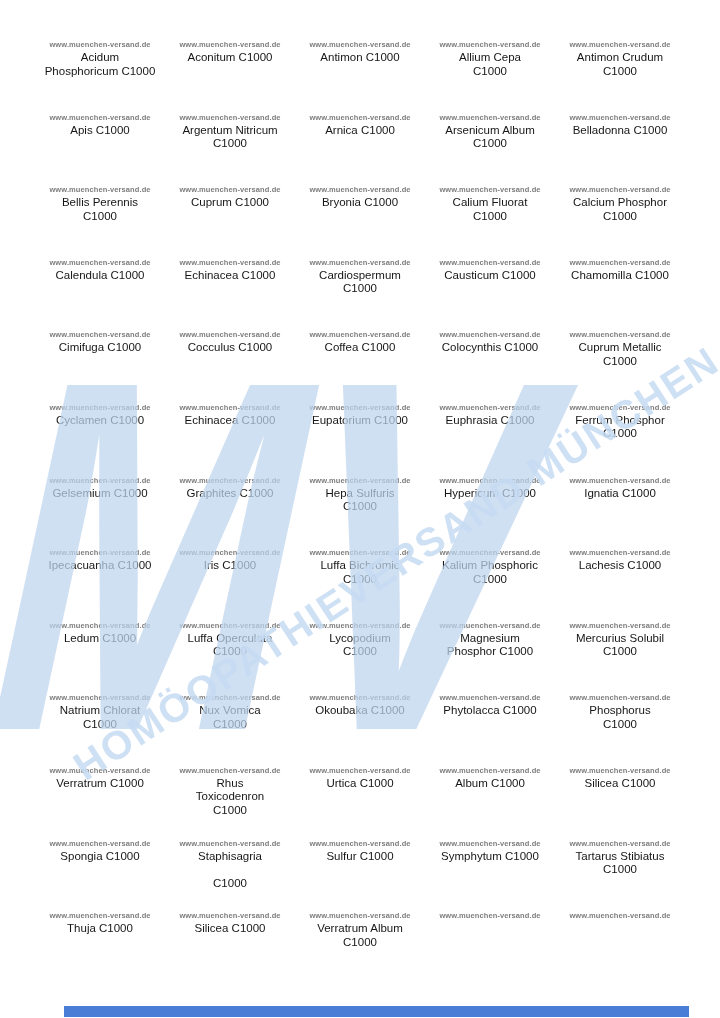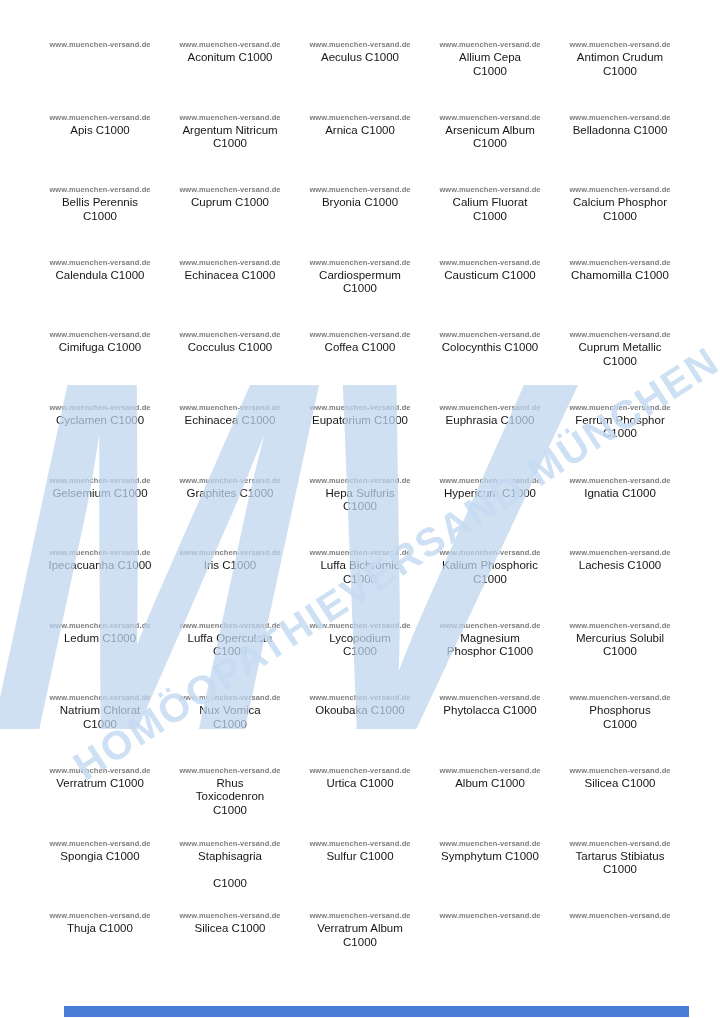--- a/index.html
+++ b/index.html
@@ -74,28 +74,30 @@
   }
 </style>
 </head>
 <body>
 
 <div id="sheet">
 
   <div class="grid">
       <div class="cell">
         <div class="url">www.muenchen-versand.de</div>
+        <div class="name">Acidum
+Phosphoricum C1000</div>
       </div>
       <div class="cell">
         <div class="url">www.muenchen-versand.de</div>
         <div class="name">Aconitum C1000</div>
       </div>
       <div class="cell">
         <div class="url">www.muenchen-versand.de</div>
-        <div class="name">Aeculus C1000</div>
+        <div class="name">Antimon C1000</div>
       </div>
       <div class="cell">
         <div class="url">www.muenchen-versand.de</div>
         <div class="name">Allium Cepa
 C1000</div>
       </div>
       <div class="cell">
         <div class="url">www.muenchen-versand.de</div>
         <div class="name">Antimon Crudum
 C1000</div>

